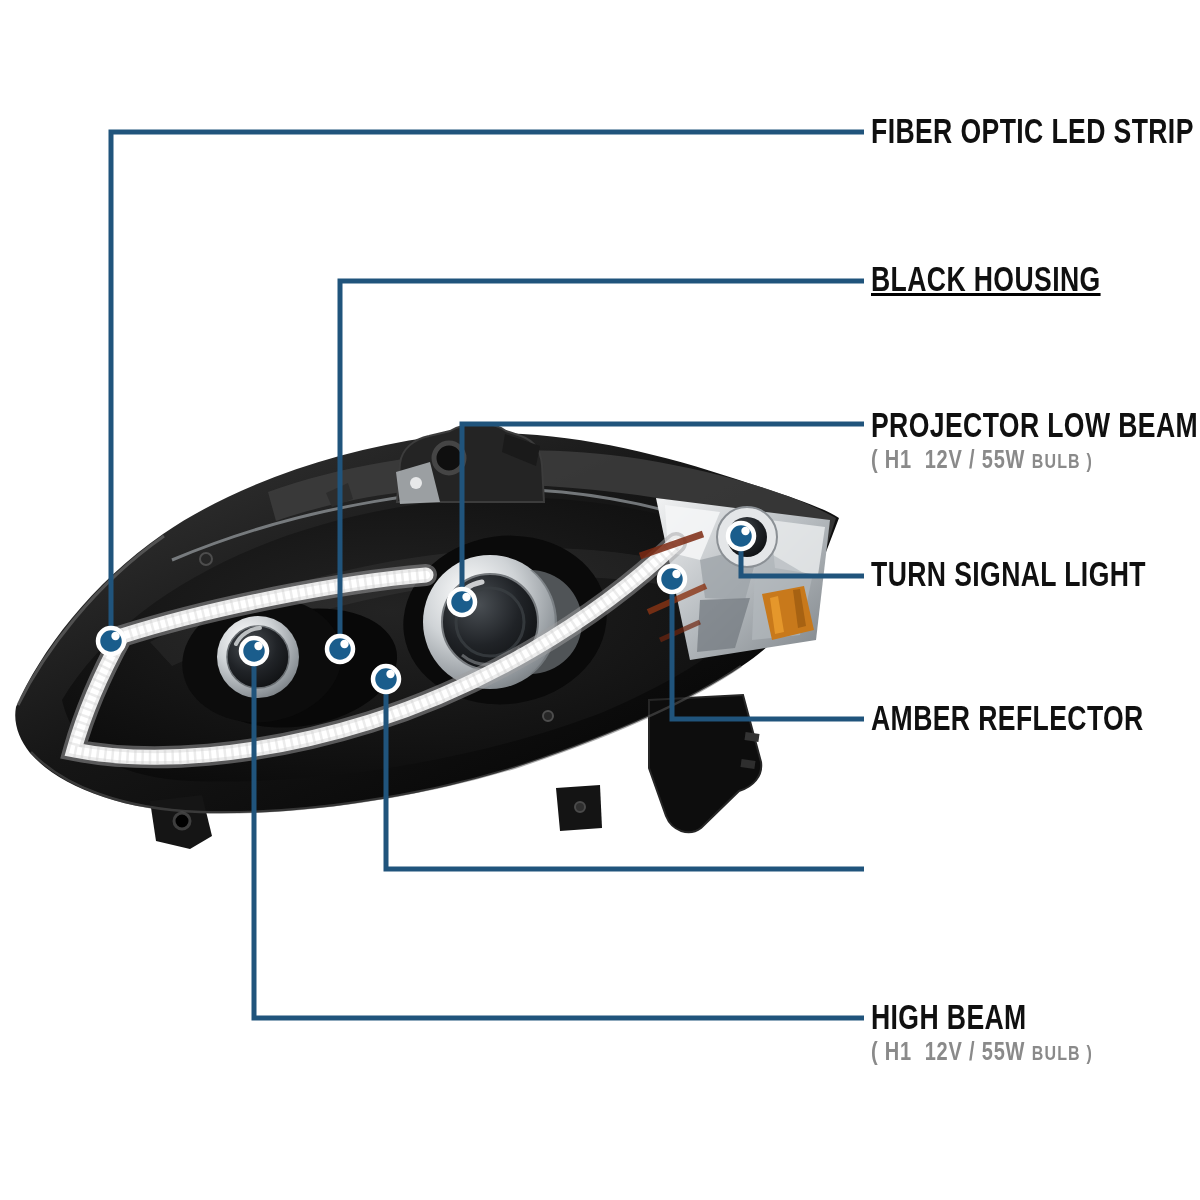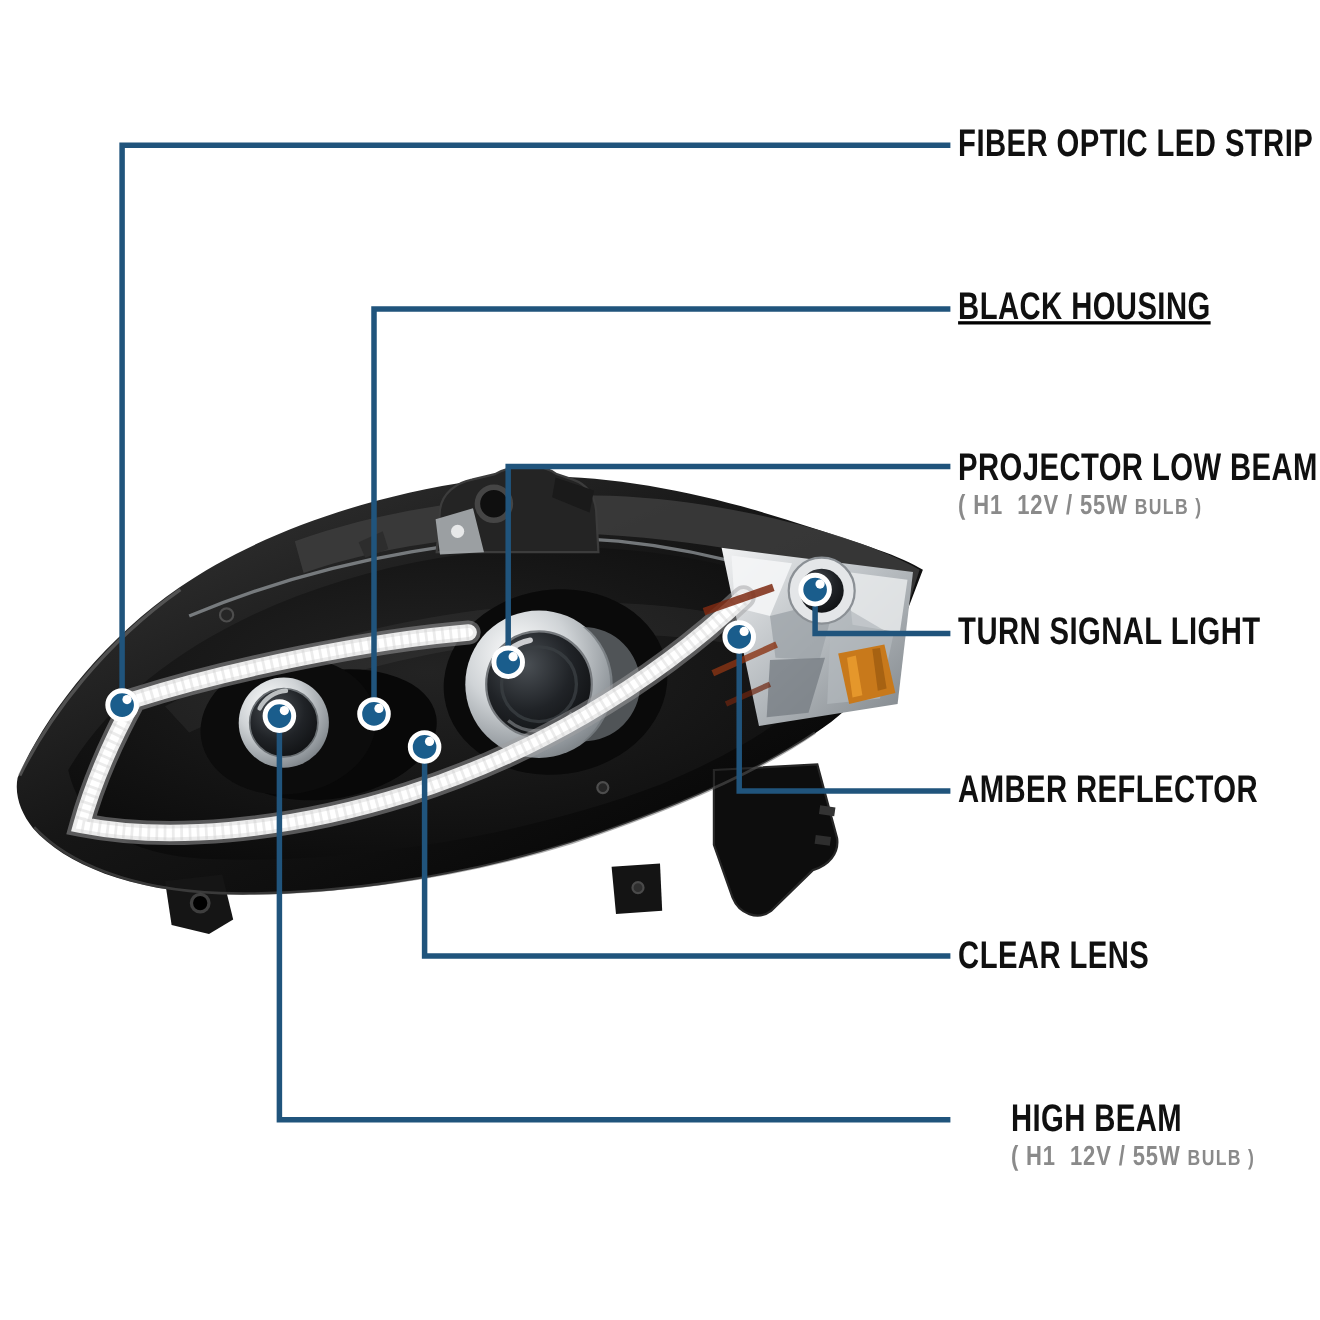--- a/index.html
+++ b/index.html
@@ -190,21 +190,18 @@
       <div class="callout-label" style="left: 871px; top: 407px;">
         <span class="label-main" style="color: rgb(16, 16, 16);">PROJECTOR LOW BEAM</span>
         <span class="label-sub" style="color: rgb(138, 138, 138);"><span>( H1  12V / 55W </span><span class="label-sub-small">BULB )</span></span>
       </div>
       <div class="callout-label" style="left: 871px; top: 556px;">
         <span class="label-main" style="color: rgb(16, 16, 16);">TURN SIGNAL LIGHT</span>
       </div>
       <div class="callout-label" style="left: 871px; top: 700px;">
         <span class="label-main" style="color: rgb(16, 16, 16);">AMBER REFLECTOR</span>
       </div>
-      <div class="callout-label" style="left: 871px; top: 851px;">
-        <span class="label-main" style="color: rgb(16, 16, 16);">CLEAR LENS</span>
-      </div>
-      <div class="callout-label" style="left: 871px; top: 999px; margin-left: 48px;">
+      <div class="callout-label" style="left: 871px; top: 999px;">
         <span class="label-main" style="color: rgb(16, 16, 16);">HIGH BEAM</span>
         <span class="label-sub" style="color: rgb(138, 138, 138);"><span>( H1  12V / 55W </span><span class="label-sub-small">BULB )</span></span>
       </div>
     </div>
 </div>
 
 </body></html>

